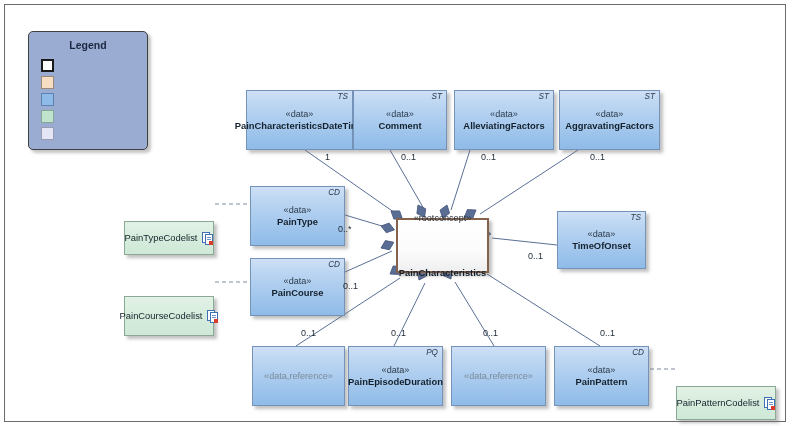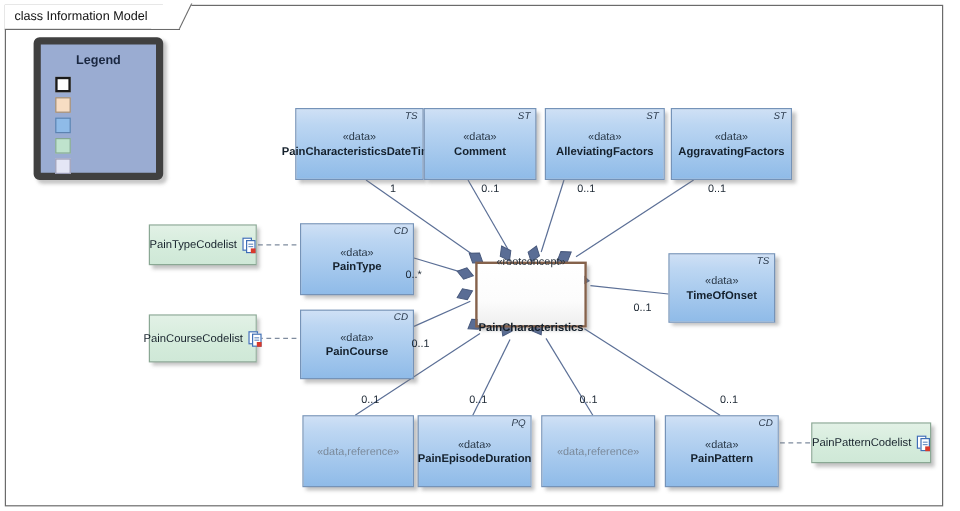--- a/index.html
+++ b/index.html
@@ -83,20 +83,21 @@
     border: 2px solid #85624b;
     gap: 43px;
   }
   .node.codelist {
     background: linear-gradient(to bottom, #e2f1e6 0%, #d5ecdc 55%, #cfe8d7 100%);
     border-color: #8aa894;
     flex-direction: row;
     justify-content: center;
     align-items: center;
     gap: 5px;
+    margin-top: 34px;
   }
   .stereo { display: block; font-size: 9.1px; color: #2b3a4a; }
   .nm     { display: block; font-size: 9.4px; font-weight: bold; color: #14202c; }
   .node.root .stereo { color: #27323d; }
   .node.root .nm { color: #14202c; }
   .node.muted .stereo, .node.muted .nm {
     color: #7b8a9b; font-weight: bold; text-align: right;
   }
   .node.muted .stereo { font-weight: normal; }
   .tag {
@@ -134,23 +135,23 @@
     z-index: 3;
     font-size: 9px;
     color: #1c2733;
     white-space: nowrap;
   }
 
   
   .legend {
     position: absolute;
     left: 28px; top: 31px;
-    width: 108px; height: 119px;
+    width: 120px; height: 119px;
     background: #9aacd2;
-    border: 6px solid #404040;
+    border: 1px solid #404040;
     border-radius: 5px;
     box-shadow: 3px 3px 3px rgba(120,120,120,0.42);
     z-index: 3;
     padding: 7px 0 0 0;
   }
   .legend-title {
     text-align: center;
     font-size: 10.5px;
     font-weight: bold;
     color: #1a2740;
@@ -164,21 +165,20 @@
   }
   .sw { width: 13px; height: 13px; flex: 0 0 auto; }
   .legend-text { font-size: 9.3px; color: #1b2740; }
 </style>
 </head>
 <body>
 
 <div id="stage">
 
   <div class="frame"></div>
-  <div class="frame-tab">class Information Model</div>
 
   <svg id="wires" viewBox="0 0 800 426">
     <defs>
       <g id="dia">
           <polygon points="0,0 7,-5 14,0 7,5" fill="#5a6d95" stroke="#47587c" stroke-width="0.8"></polygon>
         </g>
     </defs>
     <g stroke="#5b6f96" stroke-width="1" fill="none">
 
       <line x1="305" y1="150" x2="398" y2="215"></line>

